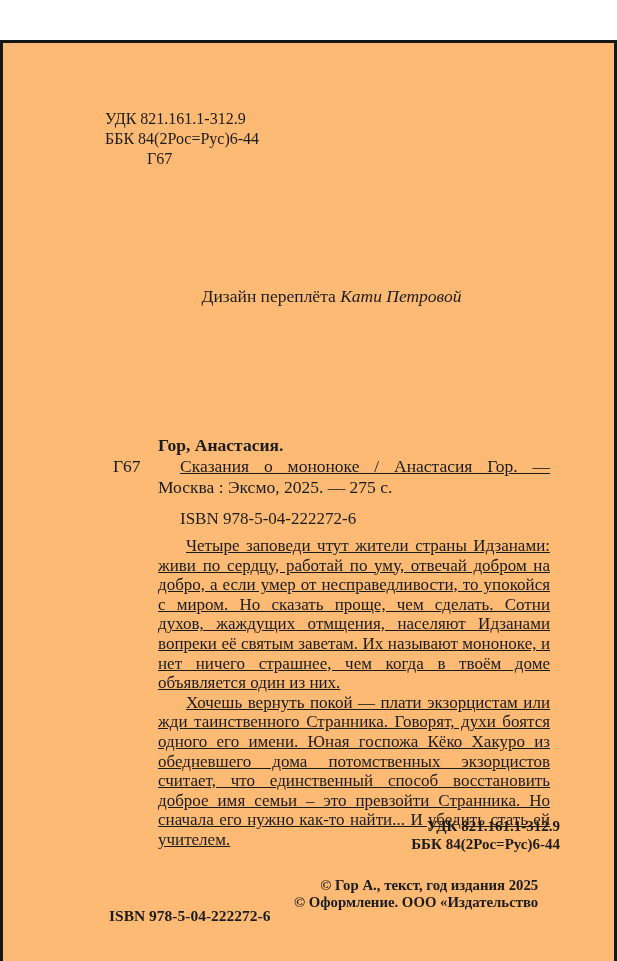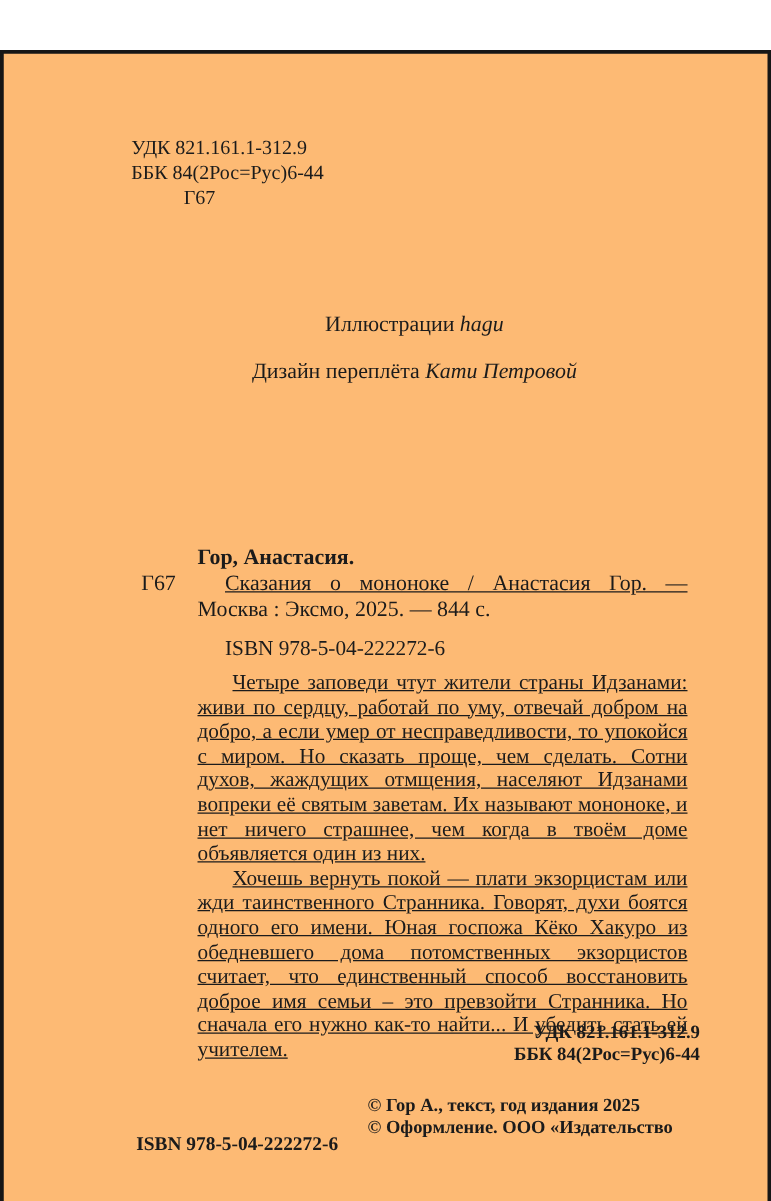--- a/index.html
+++ b/index.html
@@ -28,47 +28,44 @@
   .cat-code{left:110px;top:413px;font-size:17.5px;}
   .cat-title{left:177px;top:413px;width:370px;font-size:17.5px;text-align:justify;text-align-last:justify;white-space:nowrap;text-decoration:underline;}
   .cat-city{left:155px;top:434px;font-size:17.5px;white-space:nowrap;}
   .cat-isbn{left:177px;top:466px;font-size:17px;white-space:nowrap;}
   
   .annotation{left:155px;top:493px;width:392px;font-size:17px;line-height:19.6px;text-align:justify;text-decoration:underline;}
   .annotation p{margin:0;text-indent:28px;}
   
   .back-codes{right:54px;top:775px;text-align:right;font-weight:bold;font-size:15px;line-height:17.5px;white-space:nowrap;}
   
-  .copyright{left:291px;top:834px;font-weight:bold;font-size:14.8px;line-height:17.2px;white-space:nowrap;}
+  .copyright{left:291px;top:834px;font-weight:bold;font-size:14.8px;line-height:17.2px;white-space:nowrap;text-align:right;}
   .copyright .hang{padding-left:14px;}
   
   .isbn-bottom{left:106px;top:864px;font-weight:bold;font-size:15.5px;white-space:nowrap;}
 </style>
 </head>
 <body>
 
 <div class="page">
 
   <div class="abs top-block">
     <div>УДК 821.161.1-312.9</div>
     <div>ББК 84(2Рос=Рус)6-44</div>
     <div class="code">Г67</div>
   </div>
 
-  <div class="abs credit-line credit-1">
-    <span>Иллюстрации </span><span class="it">hagu</span>
-  </div>
   <div class="abs cat-author">Гор, Анастасия.</div>
 
   <div class="abs credit-line credit-2">
     <span>Дизайн переплёта </span><span class="it">Кати Петровой</span>
   </div>
   <div class="abs cat-code">Г67</div>
   <div class="abs cat-title">Сказания о мононоке / Анастасия Гор. —</div>
-  <div class="abs cat-city">Москва : Эксмо, 2025. — 844 с.</div>
+  <div class="abs cat-city">Москва : Эксмо, 2025. — 275 с.</div>
   <div class="abs cat-isbn">ISBN 978-5-04-222272-6</div>
 
   <div class="abs annotation">
     <p>Четыре заповеди чтут жители страны Идзанами: живи по сердцу, работай по уму, отвечай добром на добро, а если умер от несправедливости, то упокойся с миром. Но сказать проще, чем сделать. Сотни духов, жаждущих отмщения, населяют Идзанами вопреки её святым заветам. Их называют мононоке, и нет ничего страшнее, чем когда в твоём доме объявляется один из них.</p>
     <p>Хочешь вернуть покой — плати экзорцистам или жди таинственного Странника. Говорят, духи боятся одного его имени. Юная госпожа Кёко Хакуро из обедневшего дома потомственных экзорцистов считает, что единственный способ восстановить доброе имя семьи – это превзойти Странника. Но сначала его нужно как-то найти... И убедить стать ей учителем.</p>
   </div>
 
   <div class="abs back-codes">
     <div>УДК 821.161.1-312.9</div>
     <div>ББК 84(2Рос=Рус)6-44</div>

